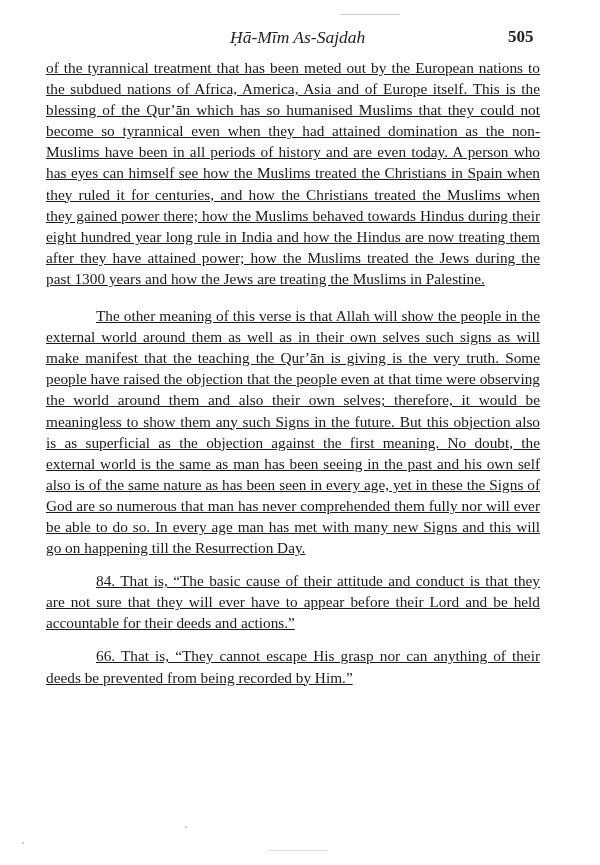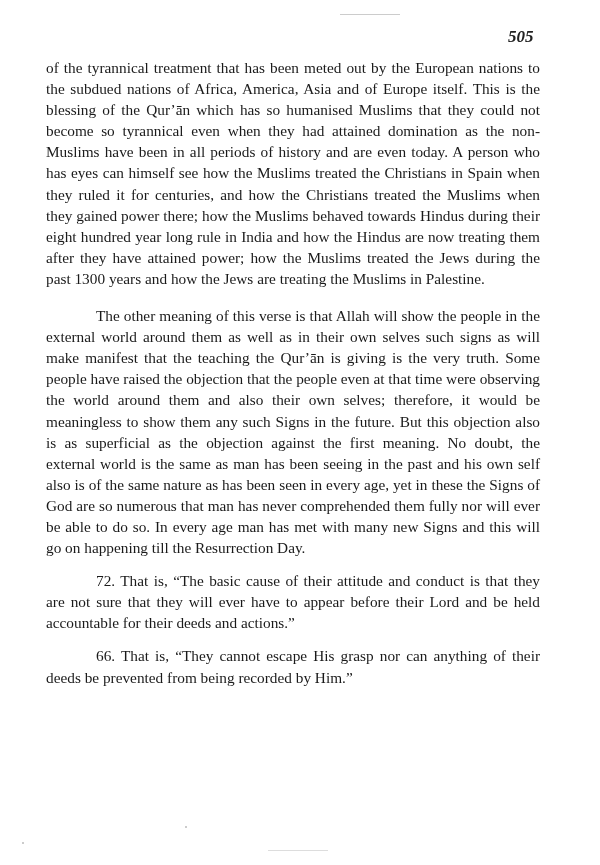--- a/index.html
+++ b/index.html
@@ -10,43 +10,45 @@
     color: #1a1a1a;
     position: relative;
   }
   .page { position: absolute; left: 0; top: 0; width: 600px; height: 865px; }
   .header-title {
     position: absolute; left: 230px; top: 27px;
     font-style: italic; font-size: 17.5px; color: #222;
   }
   .page-number {
     position: absolute; left: 508px; top: 27px;
-    font-weight: bold; font-size: 17px; color: #222; font-style: italic;
+    font-weight: bold; font-size: 17px; color: #222;
   }
   .body-text {
     position: absolute; left: 46px; top: 57px; width: 494px;
     font-size: 15.3px; line-height: 21.1px;
     text-align: justify;
+    text-decoration: underline;
   }
   .para { margin: 0; }
   .para.indent { text-indent: 50px; }
   .gap-large { margin-top: 16px; }
   .gap-note { margin-top: 12px; }
   .speck { position: absolute; background: #bbb; border-radius: 50%; }
 </style>
 </head>
 <body>
 
 <div class="page">
+  <div class="header-title">Ḥā-Mīm As-Sajdah</div>
   <div class="page-number">505</div>
 
   <div class="body-text">
     <p class="para">of the tyrannical treatment that has been meted out by the European nations to the subdued nations of Africa, America, Asia and of Europe itself. This is the blessing of the Qur’ān which has so humanised Muslims that they could not become so tyrannical even when they had attained domination as the non-Muslims have been in all periods of history and are even today. A person who has eyes can himself see how the Muslims treated the Christians in Spain when they ruled it for centuries, and how the Christians treated the Muslims when they gained power there; how the Muslims behaved towards Hindus during their eight hundred year long rule in India and how the Hindus are now treating them after they have attained power; how the Muslims treated the Jews during the past 1300 years and how the Jews are treating the Muslims in Palestine.</p>
     <p class="para indent gap-large">The other meaning of this verse is that Allah will show the people in the external world around them as well as in their own selves such signs as will make manifest that the teaching the Qur’ān is giving is the very truth. Some people have raised the objection that the people even at that time were observing the world around them and also their own selves; therefore, it would be meaningless to show them any such Signs in the future. But this objection also is as superficial as the objection against the first meaning. No doubt, the external world is the same as man has been seeing in the past and his own self also is of the same nature as has been seen in every age, yet in these the Signs of God are so numerous that man has never comprehended them fully nor will ever be able to do so. In every age man has met with many new Signs and this will go on happening till the Resurrection Day.</p>
-    <p class="para indent gap-note">72. That is, “The basic cause of their attitude and conduct is that they are not sure that they will ever have to appear before their Lord and be held accountable for their deeds and actions.”</p>
+    <p class="para indent gap-note">84. That is, “The basic cause of their attitude and conduct is that they are not sure that they will ever have to appear before their Lord and be held accountable for their deeds and actions.”</p>
     <p class="para indent gap-note">66. That is, “They cannot escape His grasp nor can anything of their deeds be prevented from being recorded by Him.”</p>
   </div>
 
   <div class="speck" style="left:340px;top:14px;width:60px;height:1px;border-radius:0;background:#ccc;"></div>
   <div class="speck" style="left:22px;top:842px;width:2px;height:2px;"></div>
   <div class="speck" style="left:185px;top:826px;width:2px;height:2px;"></div>
   <div class="speck" style="left:268px;top:850px;width:60px;height:1px;border-radius:0;background:#ddd;"></div>
 </div>
 
 </body></html>

